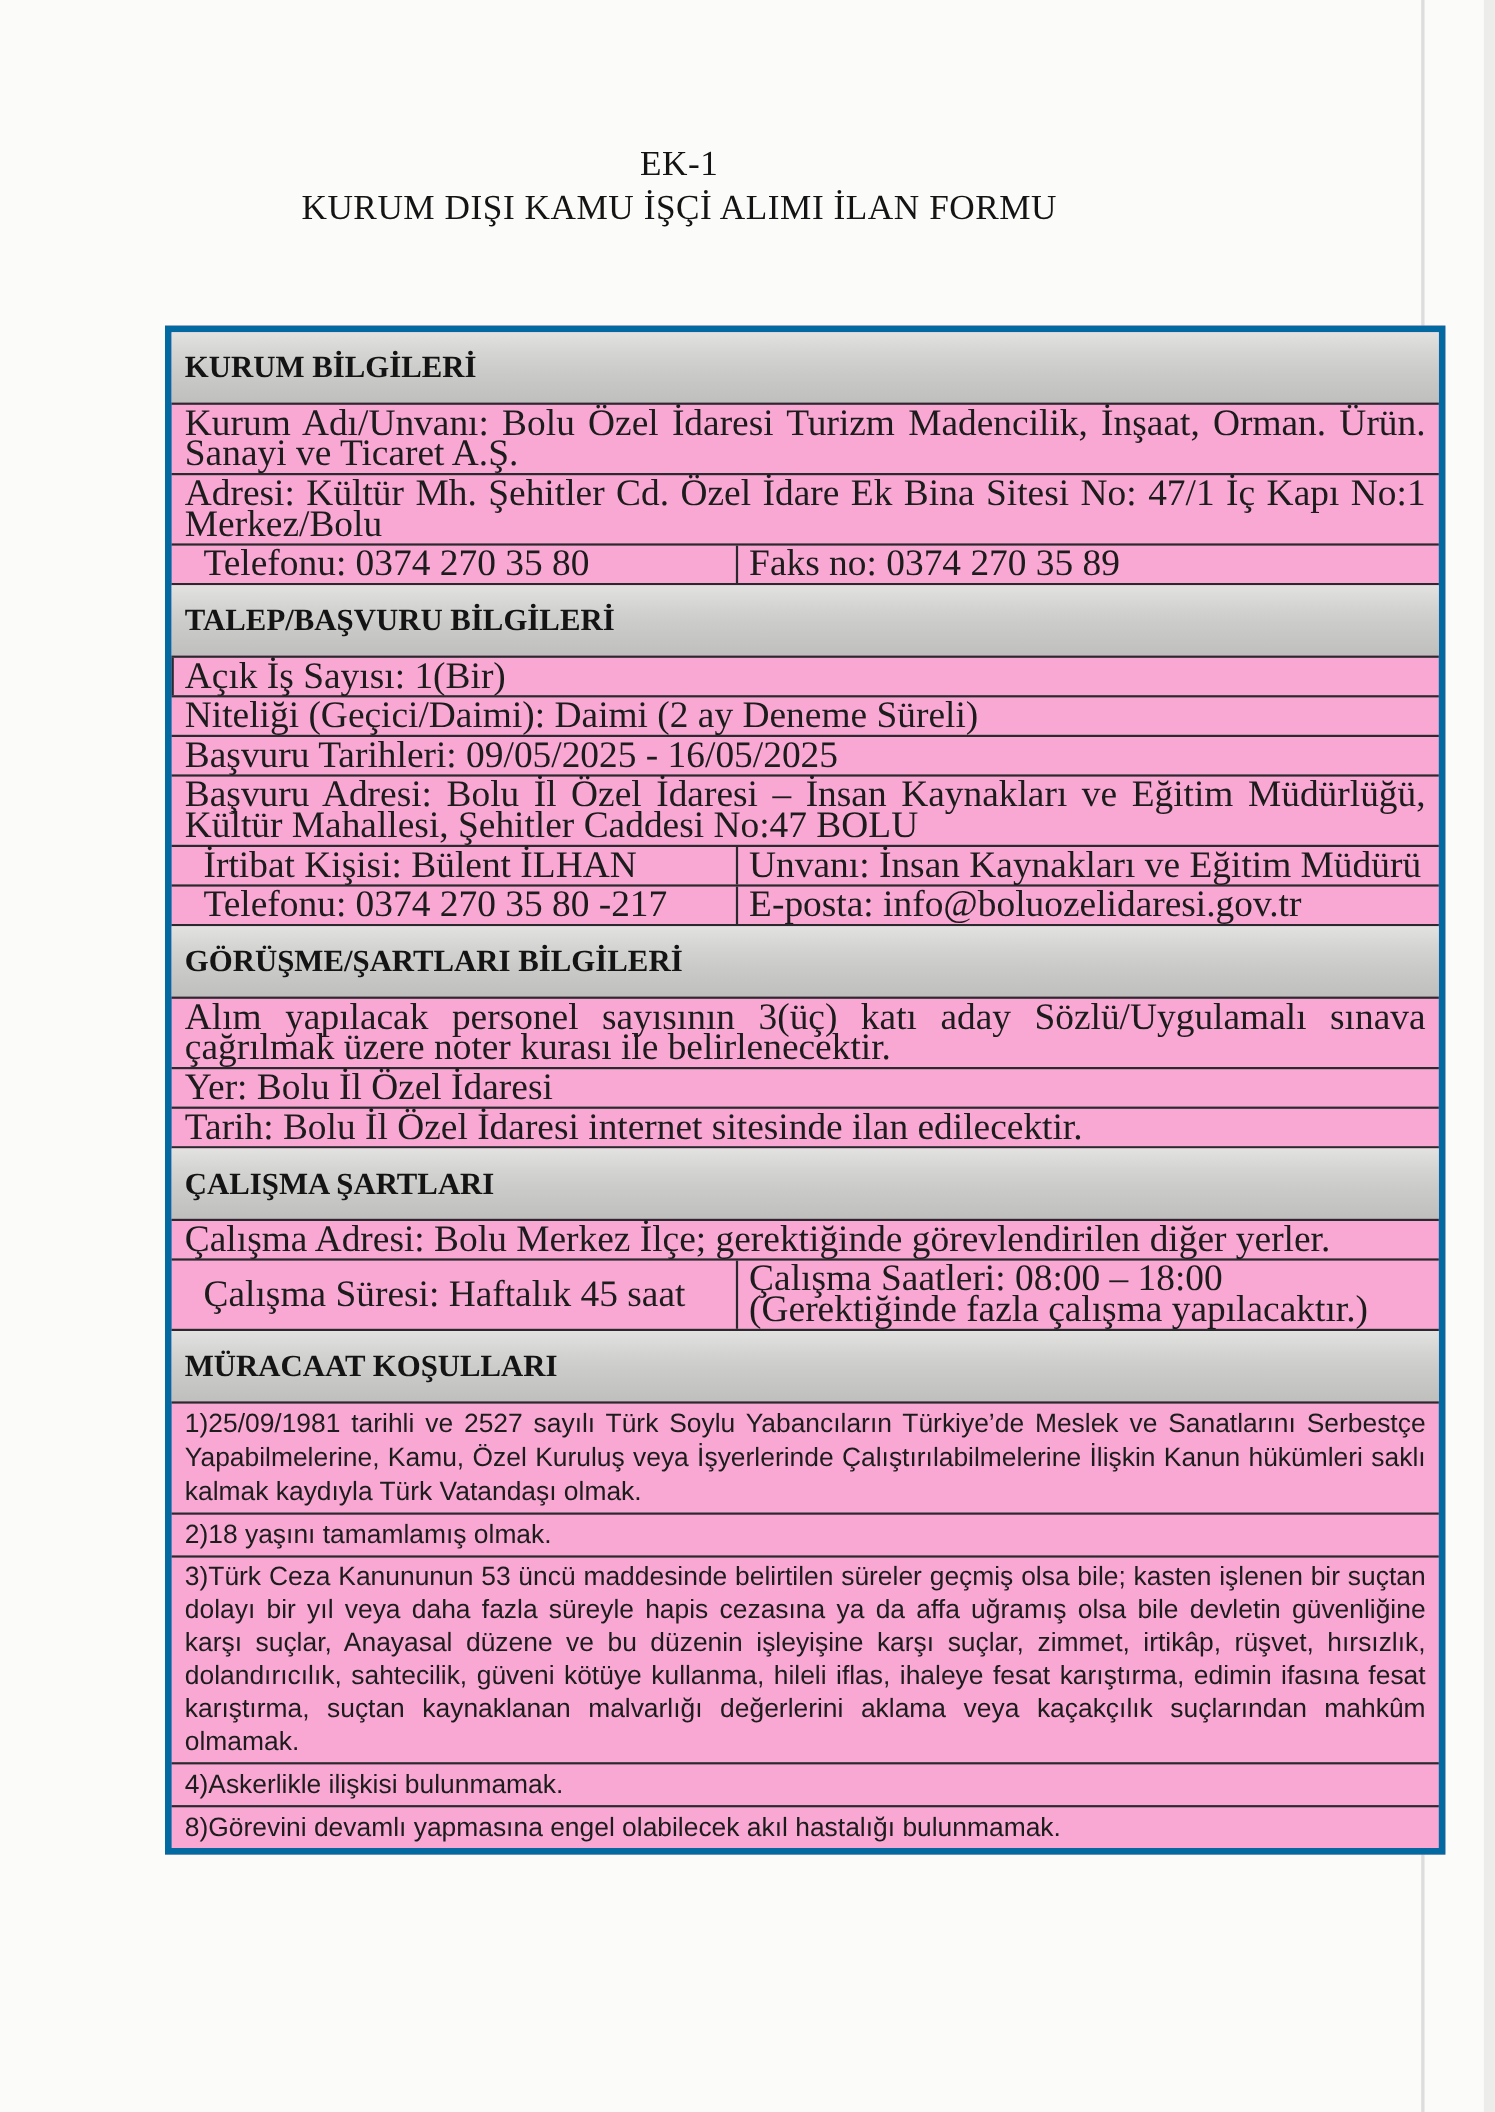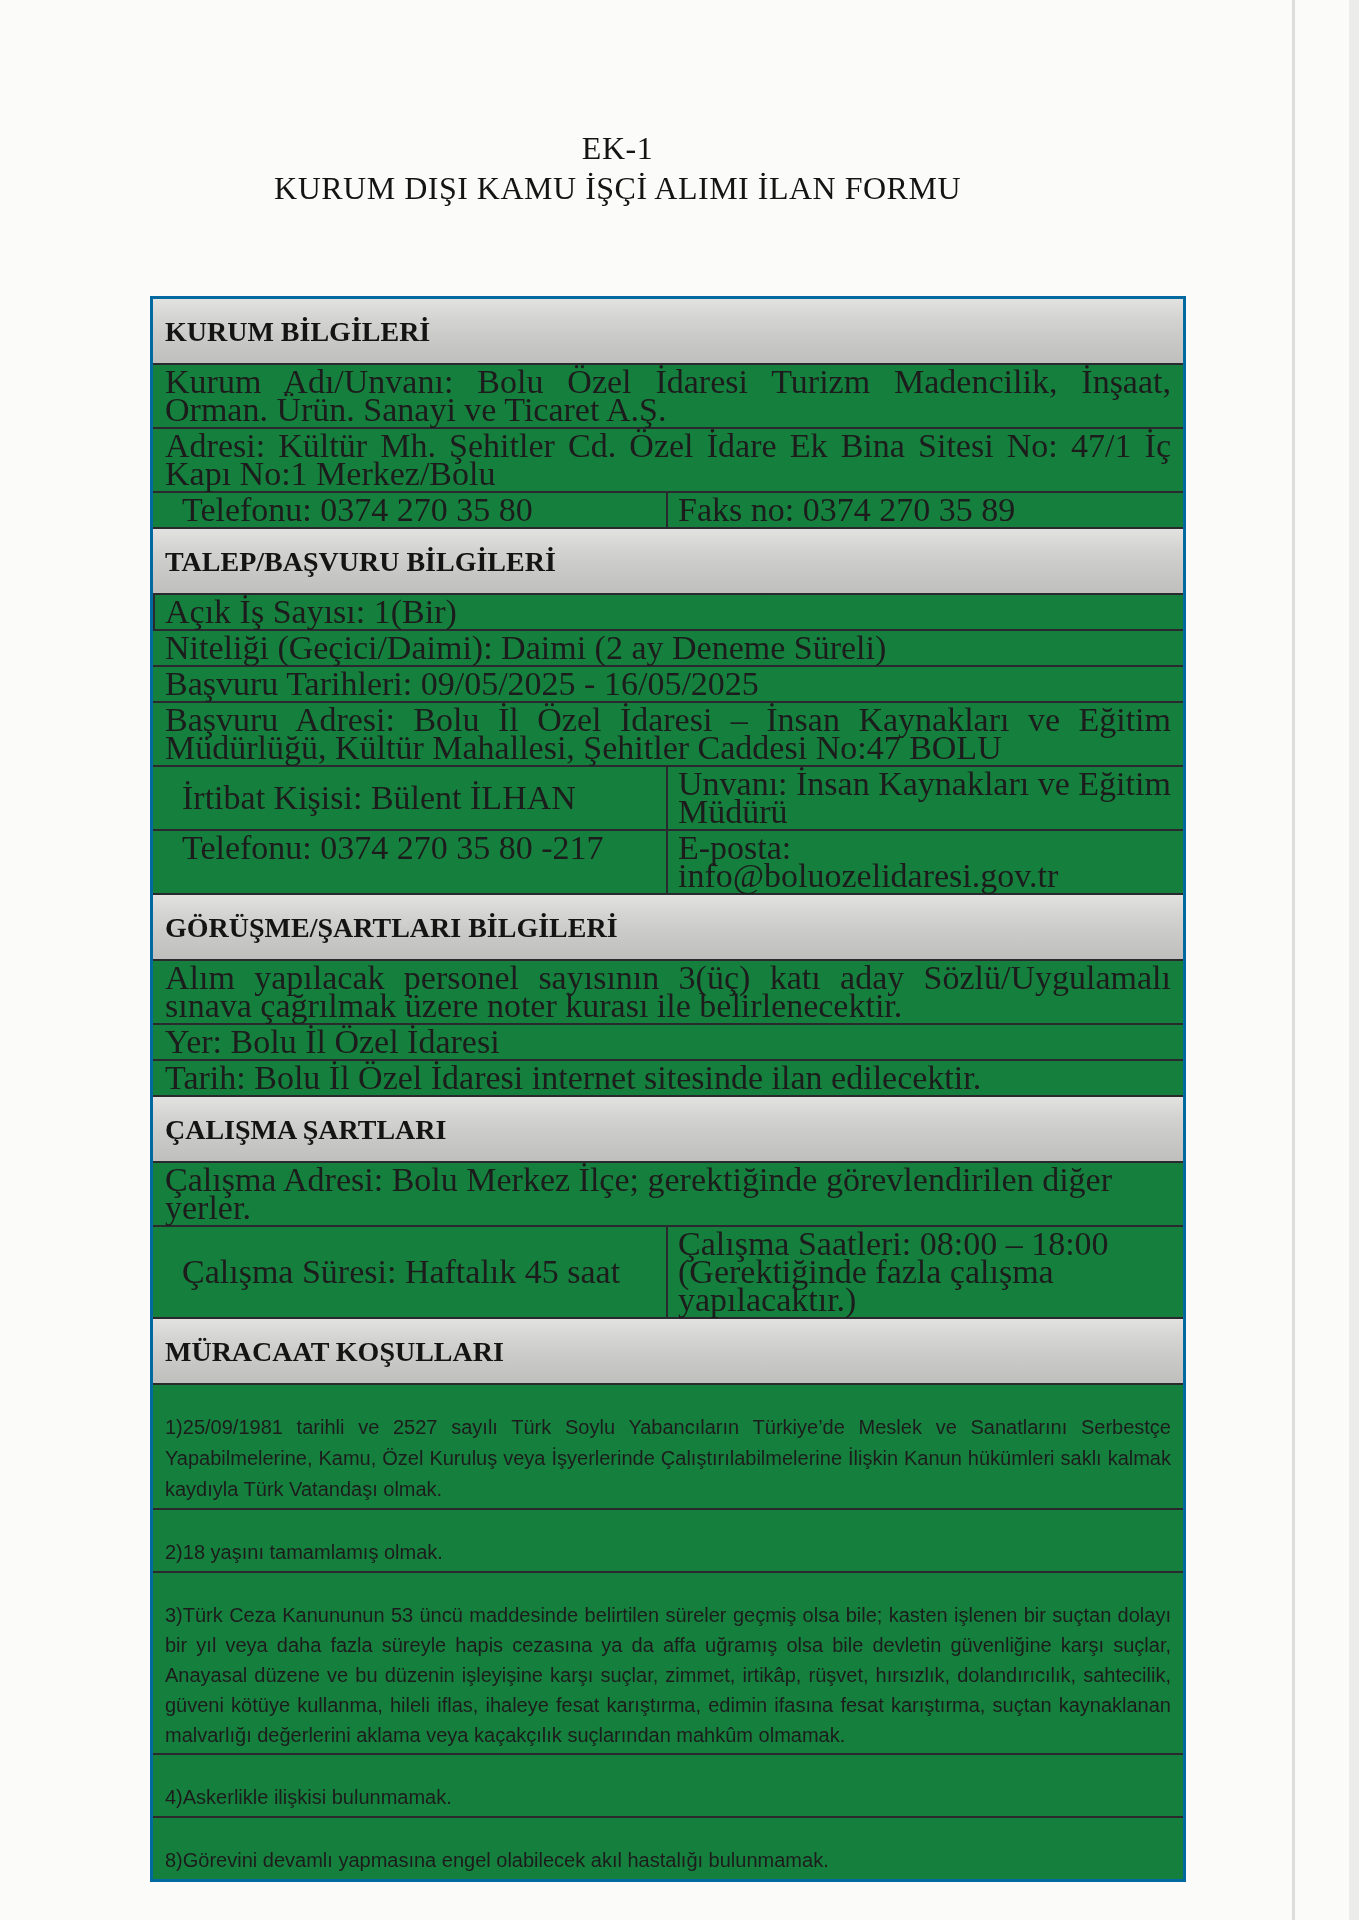--- a/index.html
+++ b/index.html
@@ -30,23 +30,23 @@
     text-align:center;
   }
   .title-line{
     font-weight:normal;
     font-size:32px;
     line-height:40px;
     letter-spacing:.5px;
     color:#141414;
   }
   .doc-table{
-    position:absolute;left:150px;top:296px;width:1036px;
-    background:#15803d;
-    border:3px solid #0369a1;
+    position:absolute;left:150px;top:296px;width:1164px;
+    background:#f9a8d4;
+    border:6px solid #0369a1;
     box-sizing:border-box;
   }
   .row{
     border-bottom:2px solid #2a2a2e;
     font-size:34px;line-height:28px;
     box-sizing:border-box;
   }
   .row:last-child{border-bottom:none;}
   .cell{padding:3px 12px;}
   .just{text-align:justify;}
@@ -56,21 +56,21 @@
     font-size:28px;line-height:32px;
     padding:17px 12px 15px 12px;
     color:#141414;
   }
   .split{display:flex;align-items:stretch;}
   .split .c1{flex:0 0 513px;box-sizing:border-box;padding:3px 29px;}
   .split .c2{flex:1;border-left:2px solid #2a2a2e;box-sizing:border-box;padding:3px 10px;}
   .vcenter{display:flex;flex-direction:column;justify-content:center;}
   .sans{
     font-family:"Liberation Sans", sans-serif;
-    font-size:20px;line-height:31px;margin-top:24px;
+    font-size:24px;line-height:31px;
   }
   .sans.dense{line-height:30px;}
 </style>
 </head>
 <body>
 
 <div class="page">
 
   <div class="edge-line"></div>
   <div class="edge-shade"></div>

